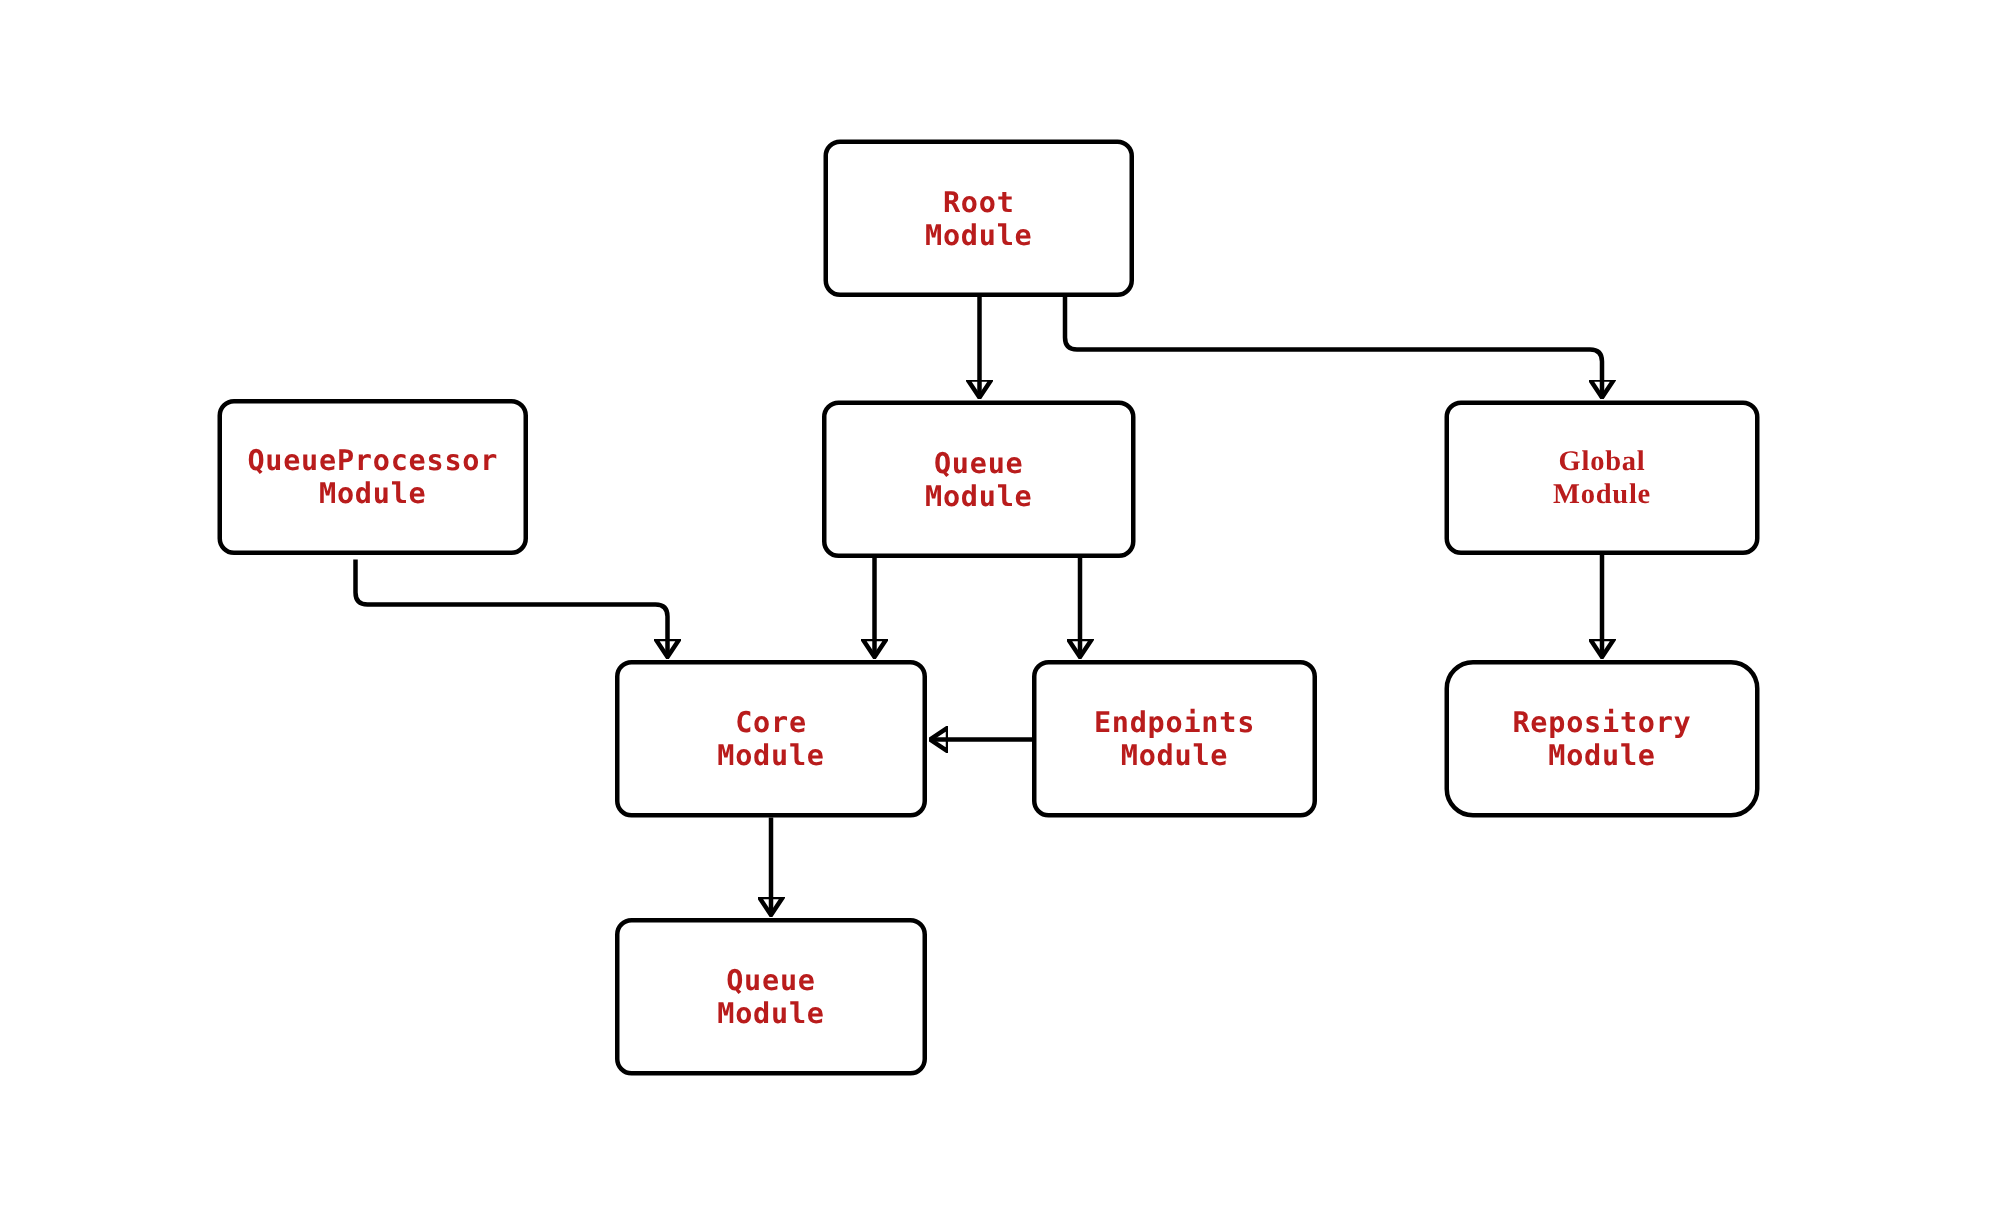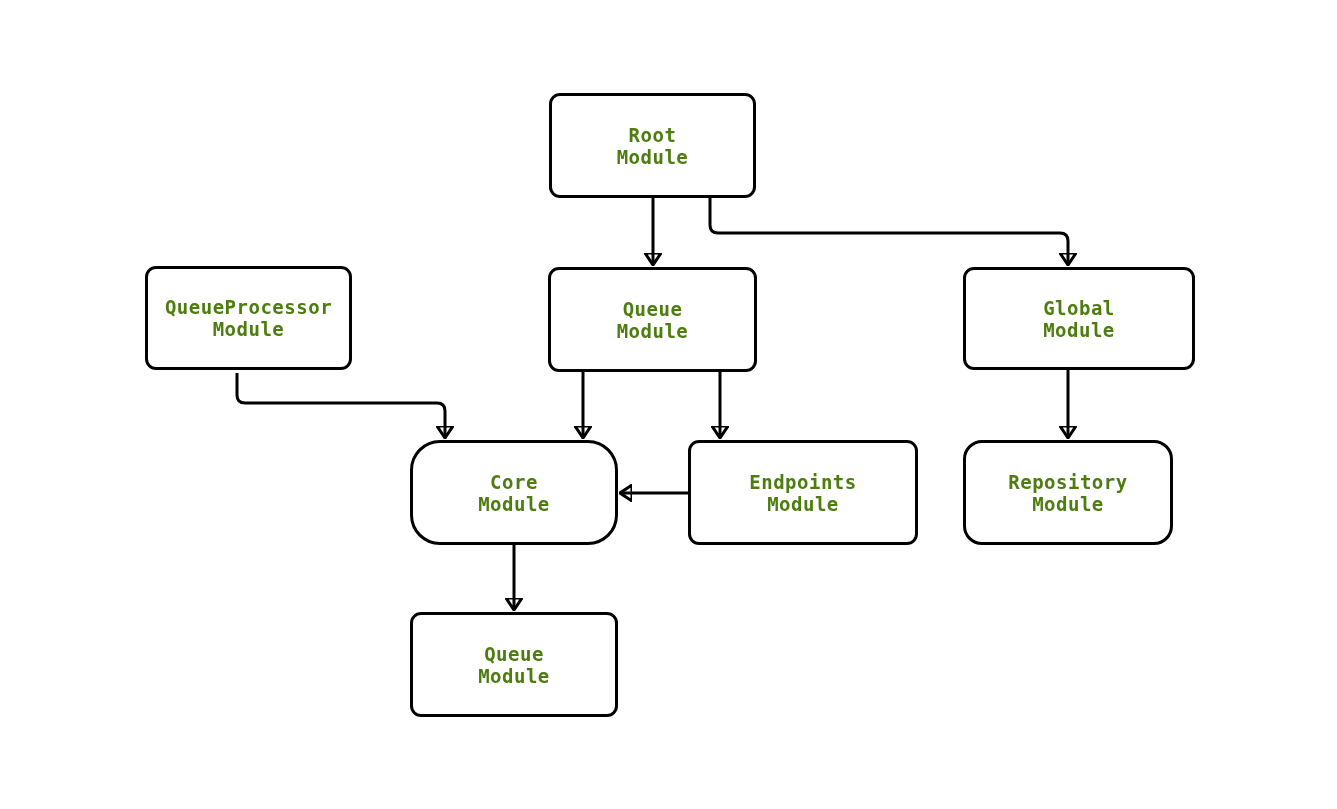--- a/index.html
+++ b/index.html
@@ -35,21 +35,21 @@
     border-radius: 11px;
     display: flex;
     align-items: center;
     justify-content: center;
   }
   .node .label {
     text-align: center;
     font-size: 19px;
     font-weight: bold;
     line-height: 22px;
-    color: #4d7c0f;
+    color: #b91c1c;
     letter-spacing: 0.5px;
   }
   .node .label span {
     display: block;
   }
 </style>
 </head>
 <body>
 
 <div class="canvas">
@@ -84,35 +84,35 @@
     </div>
   </div>
 
   <div class="node" style="left:548px; top:267px; width:209px; height:105px;">
     <div class="label">
       <span>Queue</span>
       <span>Module</span>
     </div>
   </div>
 
-  <div class="node" style="left:963px; top:267px; width:232px; height:103px;">
+  <div class="node" style="left:963px; top:267px; width:210px; height:103px;font-family:Liberation Serif, serif;">
     <div class="label">
       <span>Global</span>
       <span>Module</span>
     </div>
   </div>
 
-  <div class="node" style="left:410px; top:440px; width:208px; height:105px;border-radius:30px;">
+  <div class="node" style="left:410px; top:440px; width:208px; height:105px;">
     <div class="label">
       <span>Core</span>
       <span>Module</span>
     </div>
   </div>
 
-  <div class="node" style="left:688px; top:440px; width:230px; height:105px;">
+  <div class="node" style="left:688px; top:440px; width:190px; height:105px;">
     <div class="label">
       <span>Endpoints</span>
       <span>Module</span>
     </div>
   </div>
 
   <div class="node" style="left:963px; top:440px; width:210px; height:105px;border-radius:19px;">
     <div class="label">
       <span>Repository</span>
       <span>Module</span>

